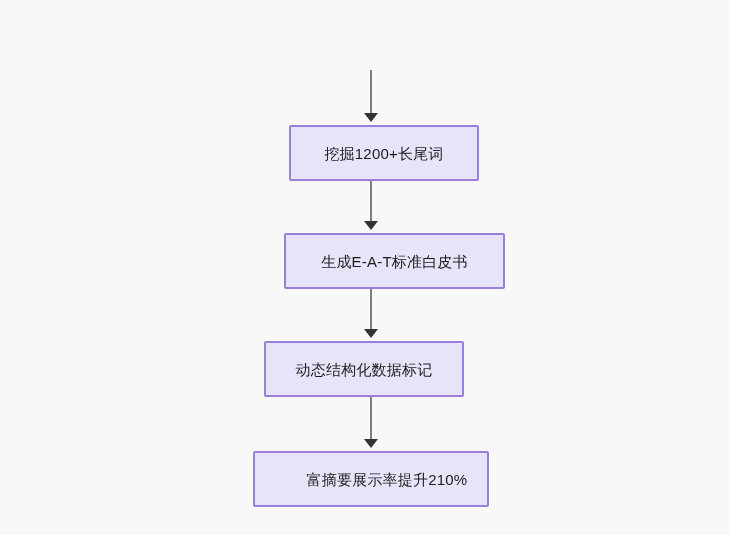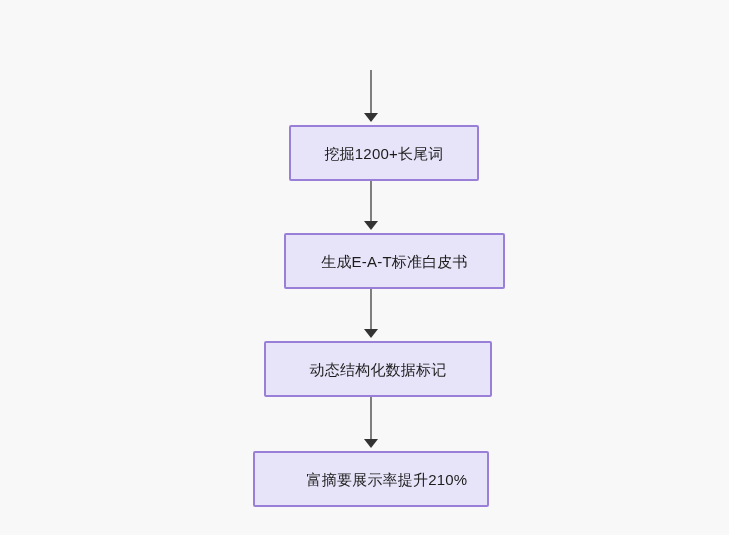--- a/index.html
+++ b/index.html
@@ -37,21 +37,21 @@
     line-height: 1;
     color: #1c1c1c;
     white-space: nowrap;
     letter-spacing: 0.2px;
   }
 
   
   .node-1 { left: 298px; top: 14px;  width: 146px; }
   .node-2 { left: 289px; top: 125px; width: 190px; }
   .node-3 { left: 276px; top: 233px; width: 221px; margin-left: 8px; }
-  .node-4 { left: 264px; top: 341px; width: 228px; }
+  .node-4 { left: 264px; top: 341px; width: 200px; }
   .node-5 { left: 253px; top: 451px; width: 236px; padding-left: 32px; }
 
   
   .edge {
     position: absolute;
     left: 370px;
     width: 2px;
     background: #7f7f7f;
   }
   .edge-1 { top: 70px;  height: 45px; }

